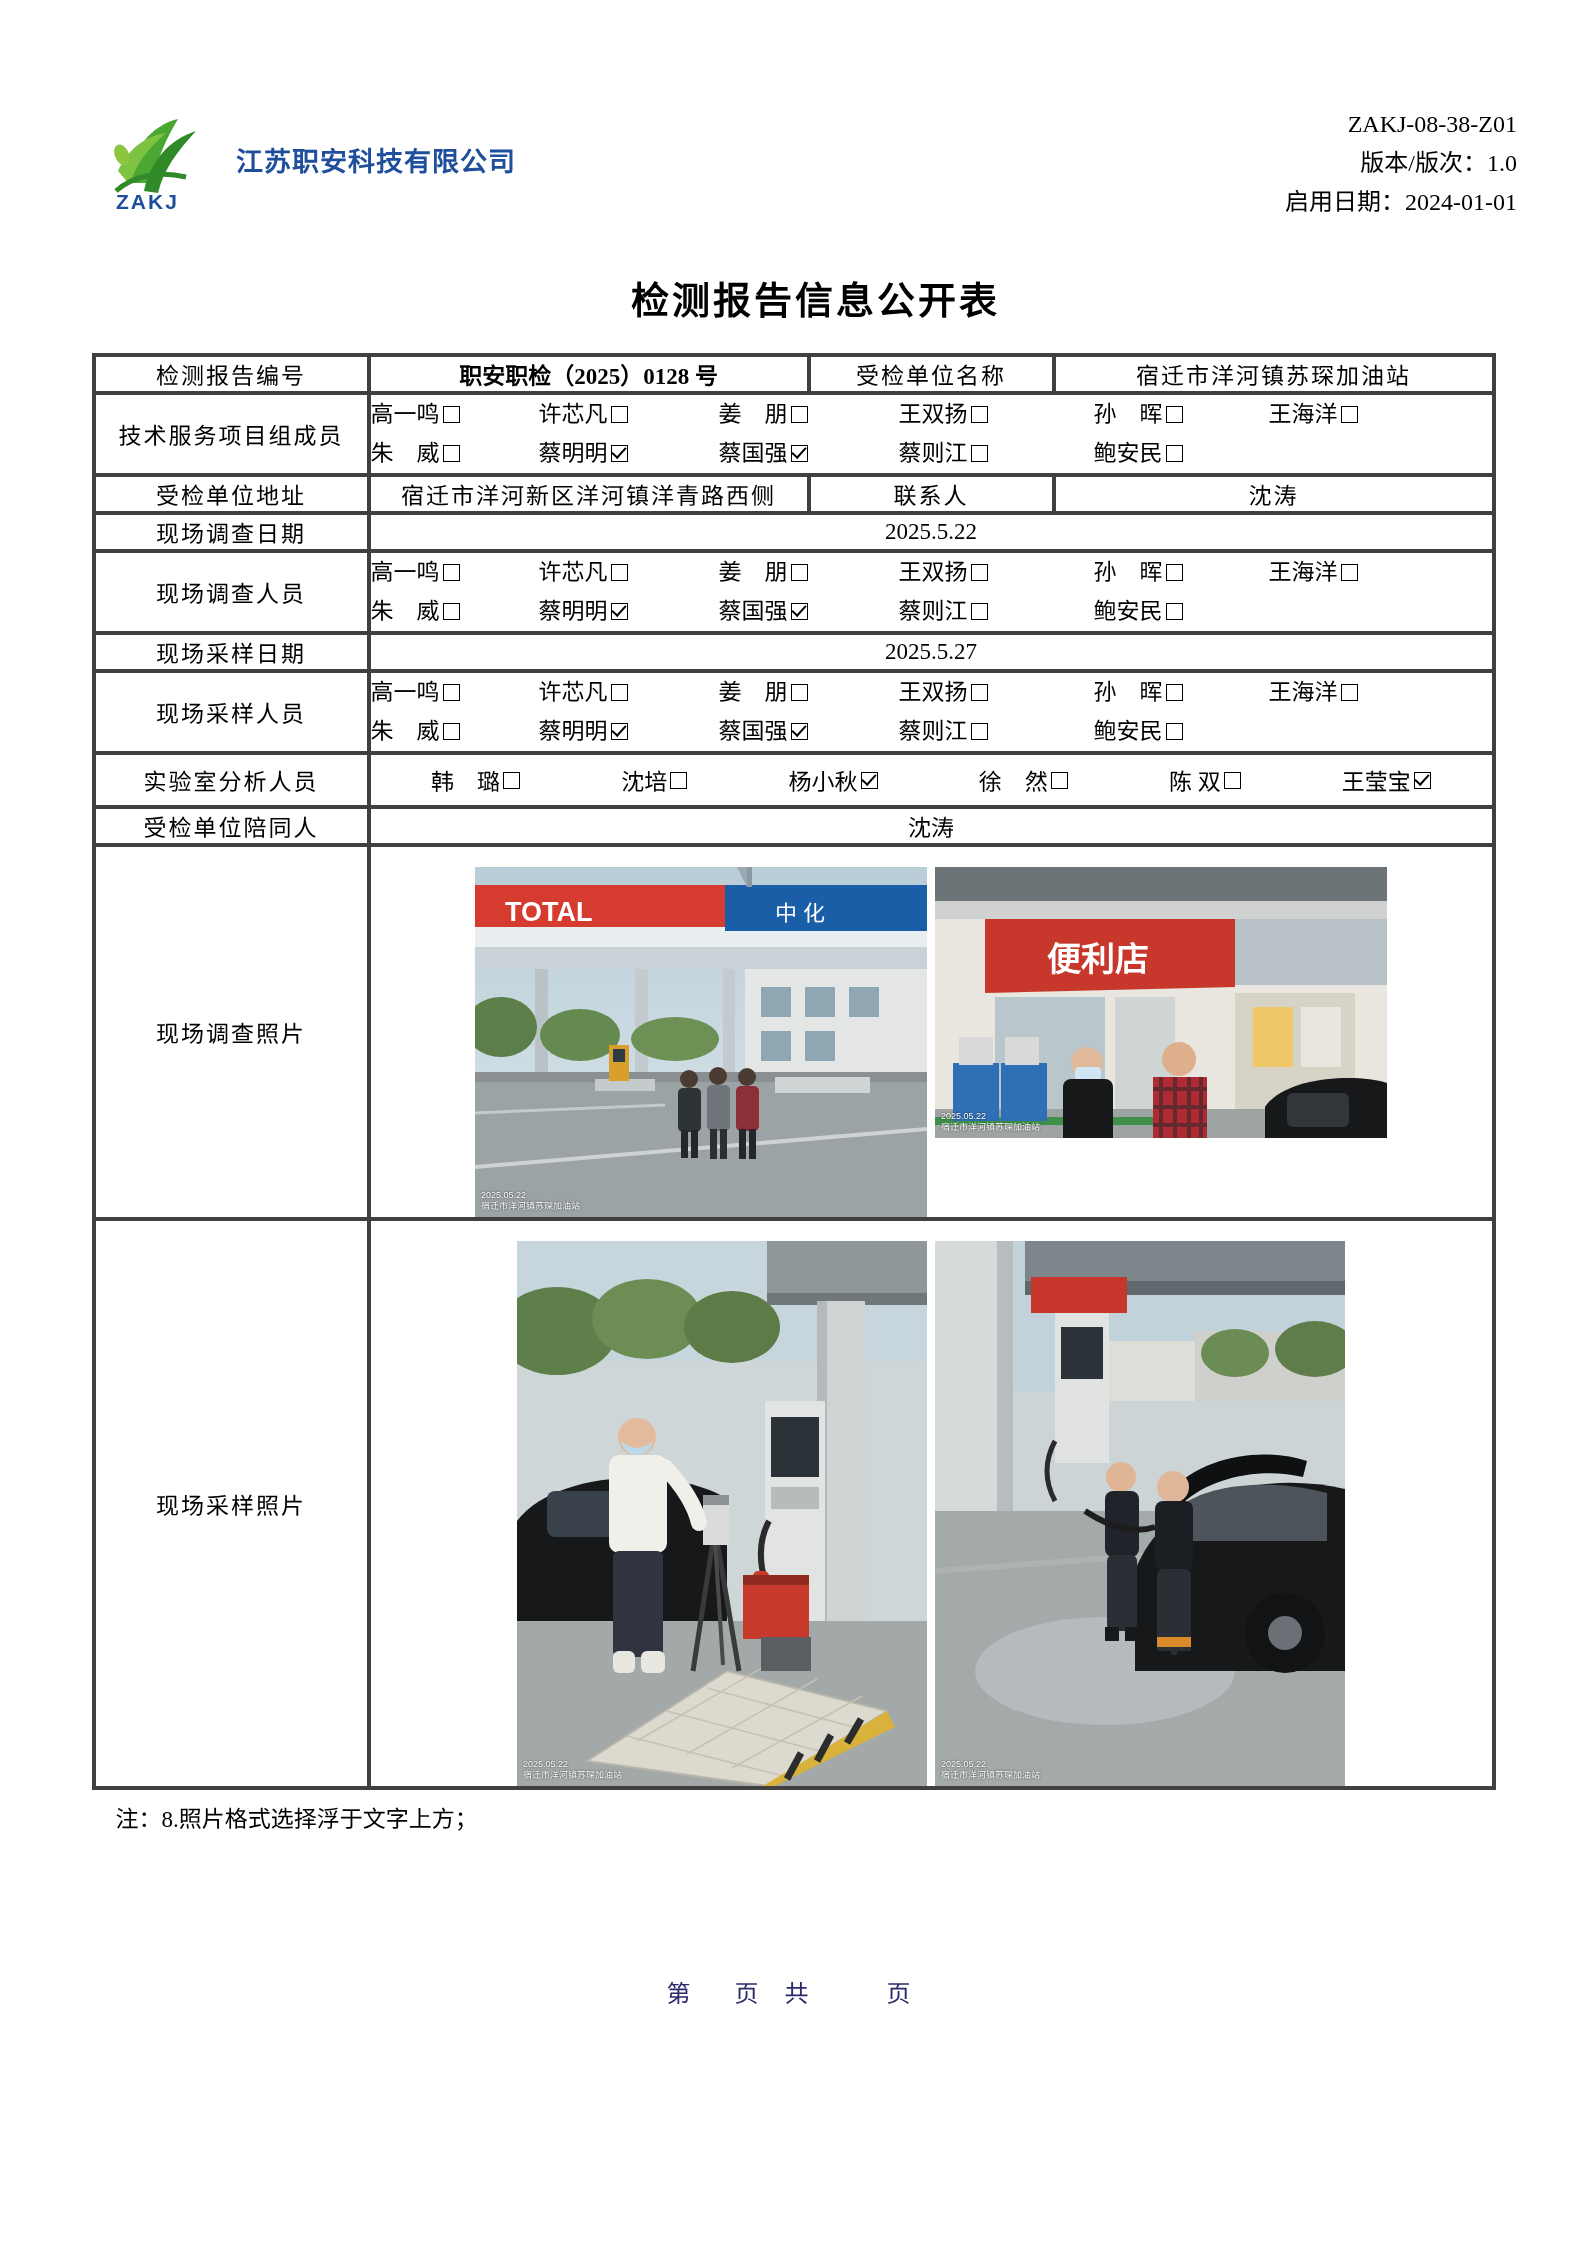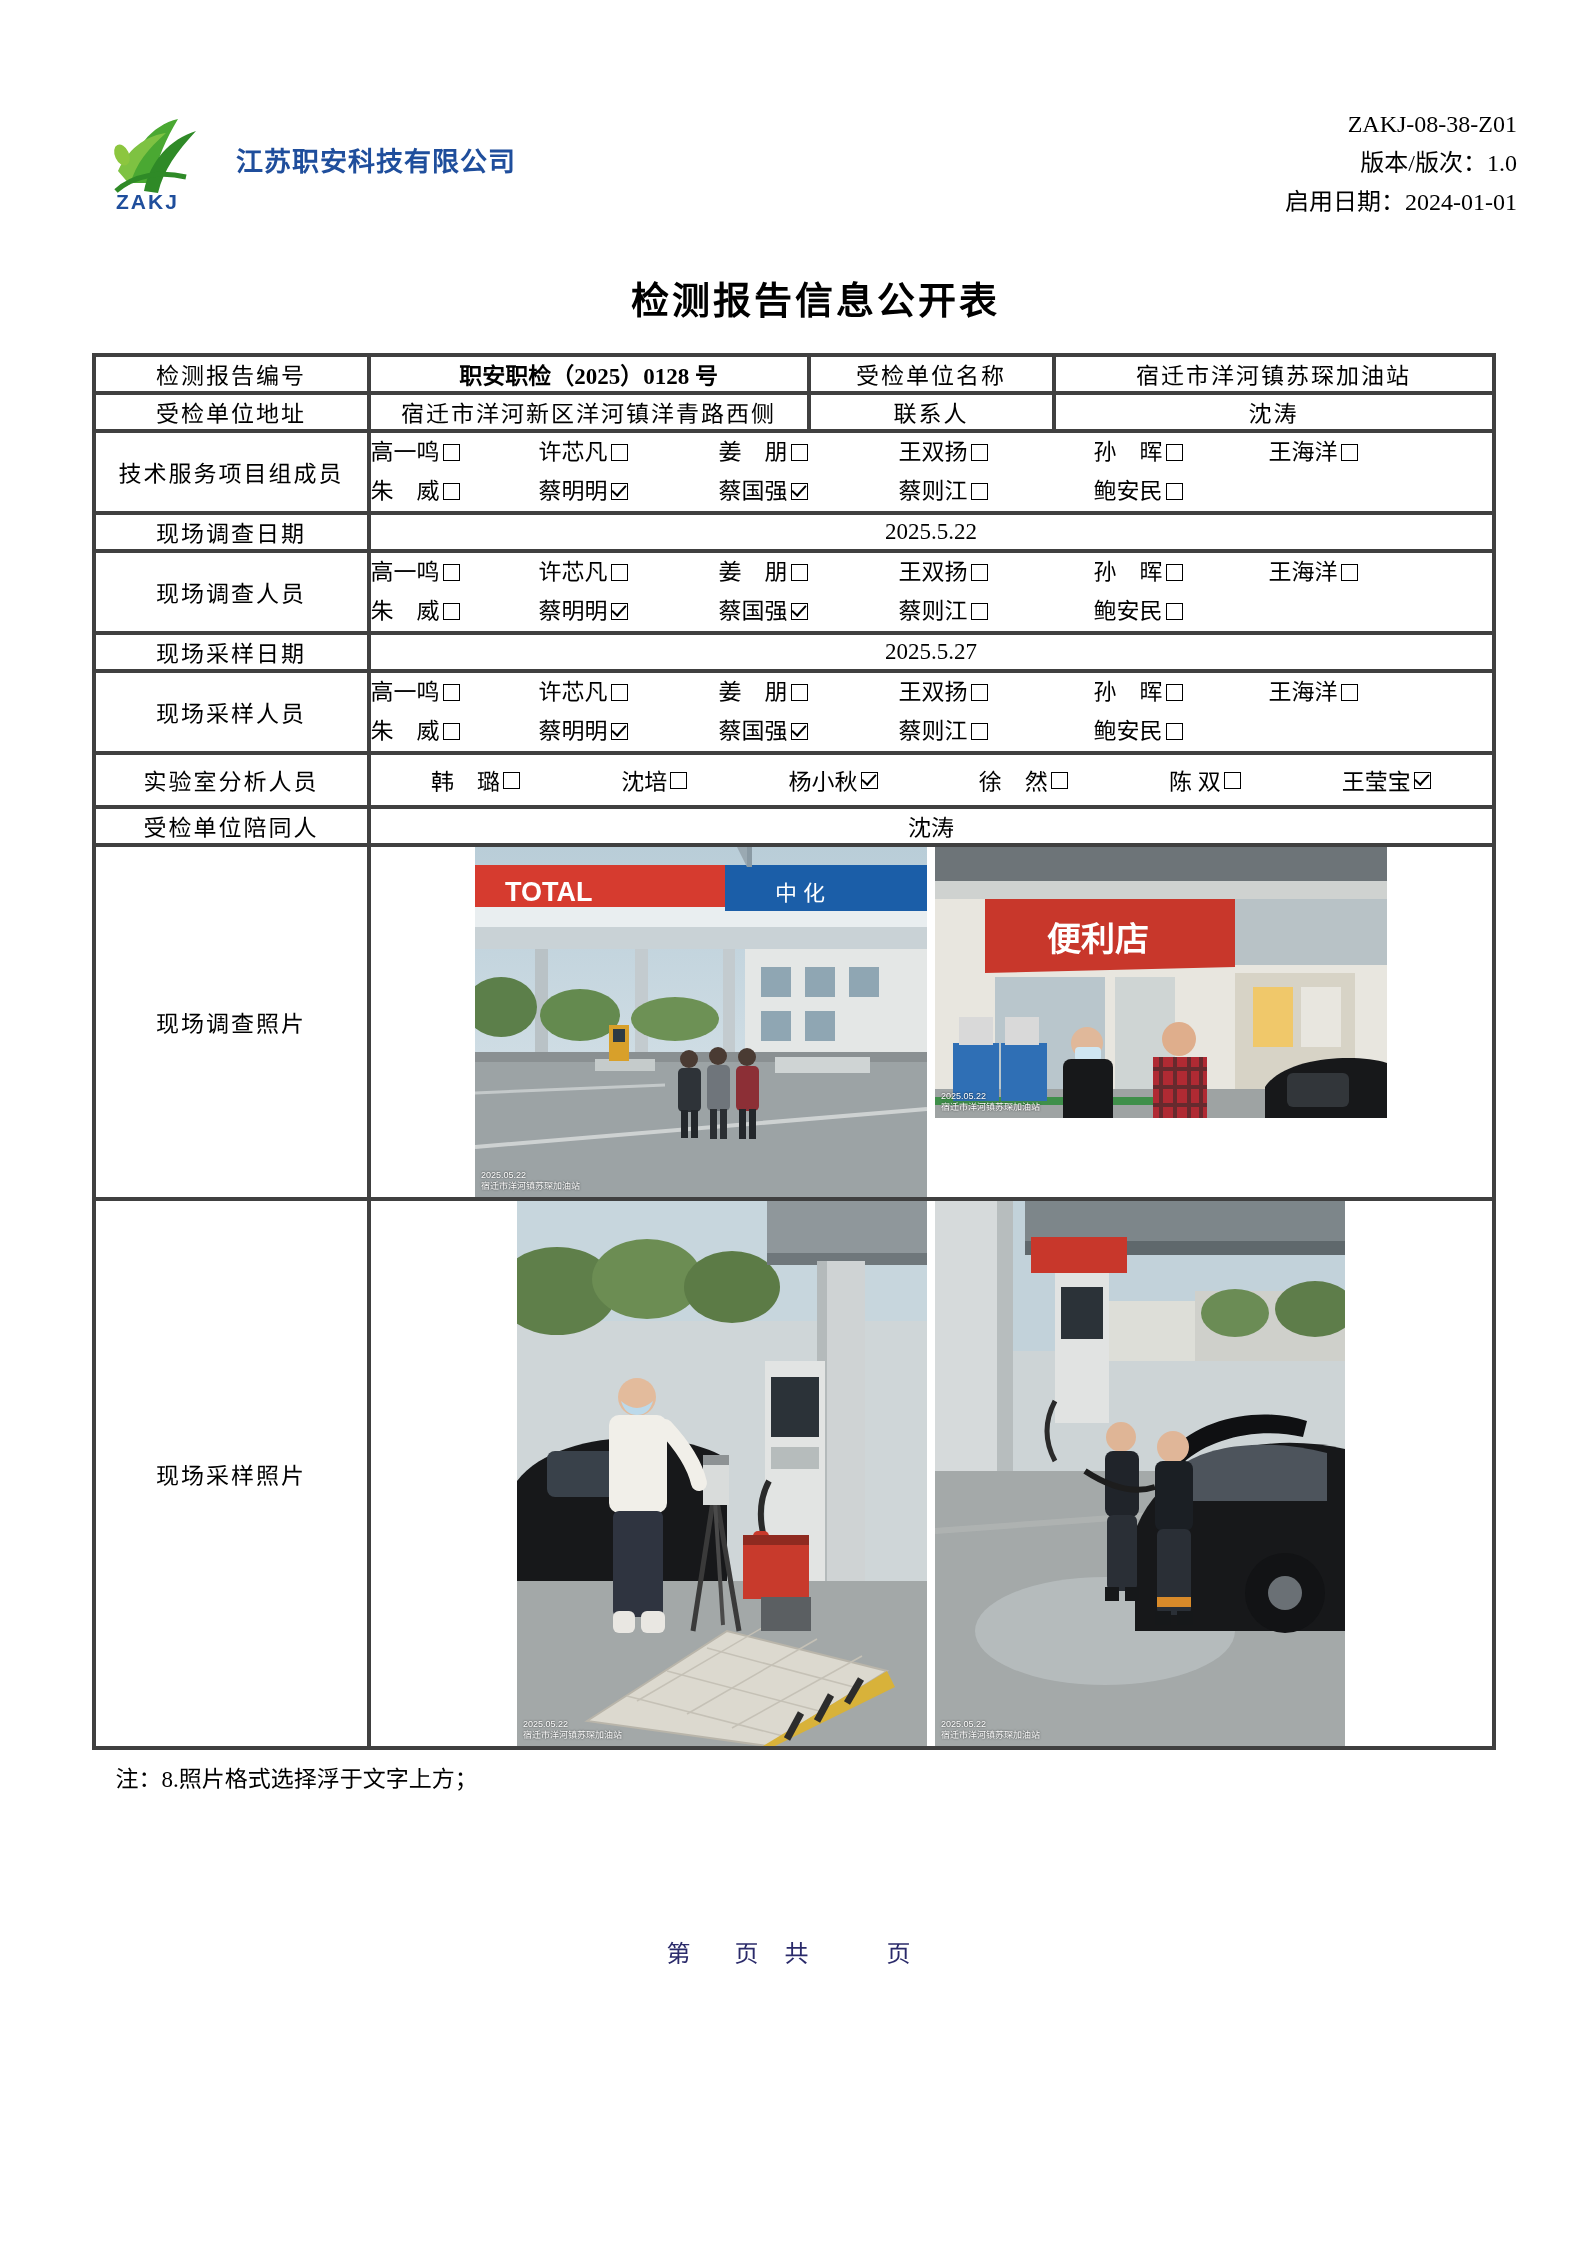--- a/index.html
+++ b/index.html
@@ -156,20 +156,21 @@
   }
 
   
   .photo-cell {
     padding: 16px 12px;
   }
   .photo-pair {
     display: flex;
     justify-content: center;
     gap: 8px;
+    margin-top: 20px;
   }
   .ph {
     position: relative;
     overflow: hidden;
     background: #cfd6da;
   }
   .ph .stamp {
     position: absolute;
     left: 6px;
     bottom: 5px;
@@ -235,27 +236,20 @@
     <tbody>
 
       <tr>
         <td class="lbl">检测报告编号</td>
         <td class="val val-bold">职安职检（2025）0128 号</td>
         <td class="lbl">受检单位名称</td>
         <td class="val val-lg">宿迁市洋河镇苏琛加油站</td>
       </tr>
 
       <tr>
-        <td class="lbl">受检单位地址</td>
-        <td class="val val-lg">宿迁市洋河新区洋河镇洋青路西侧</td>
-        <td class="lbl">联系人</td>
-        <td class="val val-lg">沈涛</td>
-      </tr>
-
-      <tr>
         <td class="lbl">技术服务项目组成员</td>
         <td colspan="3" class="persons">
           <div class="prow">
             <span class="pitem c1">
                 <span class="nm">高一鸣</span>
                 <span class="cbx"></span>
               </span>
             <span class="pitem c2">
                 <span class="nm">许芯凡</span>
                 <span class="cbx"></span>
@@ -293,20 +287,27 @@
             <span class="pitem c4">
                 <span class="nm">蔡则江</span>
                 <span class="cbx"></span>
               </span>
             <span class="pitem c5">
                 <span class="nm">鲍安民</span>
                 <span class="cbx"></span>
               </span>
           </div>
         </td>
+      </tr>
+
+      <tr>
+        <td class="lbl">受检单位地址</td>
+        <td class="val val-lg">宿迁市洋河新区洋河镇洋青路西侧</td>
+        <td class="lbl">联系人</td>
+        <td class="val val-lg">沈涛</td>
       </tr>
 
       <tr>
         <td class="lbl">现场调查日期</td>
         <td colspan="3" class="val">2025.5.22</td>
       </tr>
 
       <tr>
         <td class="lbl">现场调查人员</td>
         <td colspan="3" class="persons">

